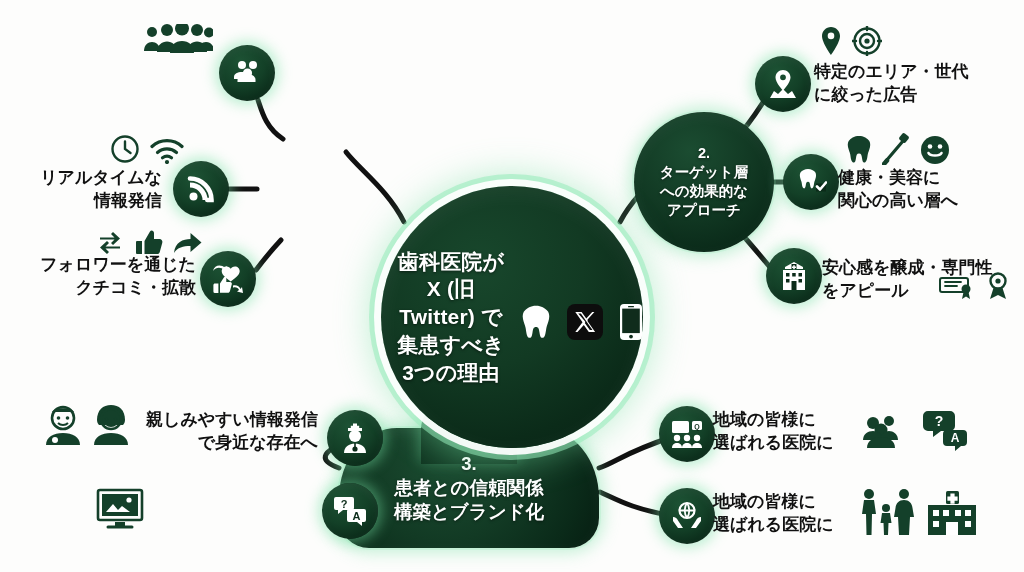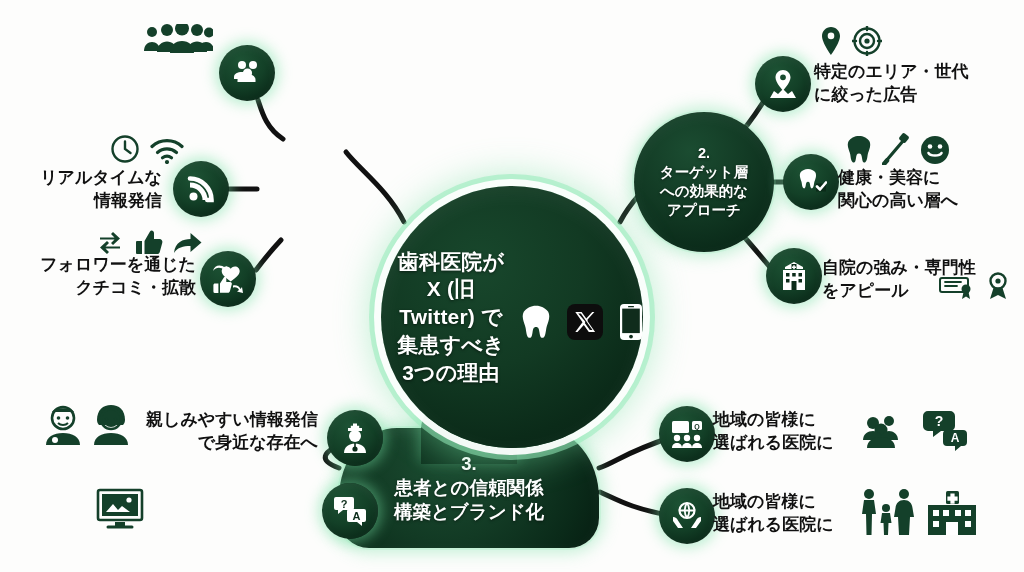--- a/index.html
+++ b/index.html
@@ -333,21 +333,21 @@
       <rect x="13.5" y="3" width="5" height="5" fill="#0b2b19"></rect>
       <path d="M15.2 4.2h1.6v1.2h1.2v1.6h-1.2v1.2h-1.6V7H14V5.4h1.2z" fill="#fff"></path>
       <rect x="8" y="12" width="3.5" height="3.5" fill="#0b2b19"></rect>
       <rect x="14.2" y="12" width="3.5" height="3.5" fill="#0b2b19"></rect>
       <rect x="20.5" y="12" width="3.5" height="3.5" fill="#0b2b19"></rect>
       <rect x="8" y="18" width="3.5" height="3.5" fill="#0b2b19"></rect>
       <rect x="20.5" y="18" width="3.5" height="3.5" fill="#0b2b19"></rect>
       <rect x="13.5" y="20" width="5" height="9" fill="#0b2b19"></rect>
     </svg>
   </div>
-  <div class="caption left" style="left:822px; top:256px; width:200px;">自院の強み・専門性
+  <div class="caption left" style="left:822px; top:256px; width:200px;">安心感を醸成・専門性
 をアピール</div>
   <div class="cluster" style="left:938px; top:272px;">
     <svg width="38" height="26" viewBox="0 0 38 26">
       <rect x="2" y="4" width="28" height="14" rx="2" fill="none" stroke="#14402a" stroke-width="2"></rect>
       <path d="M7 8h16M7 12h12" stroke="#14402a" stroke-width="1.8" stroke-linecap="round"></path>
       <circle cx="28" cy="15" r="4.5" fill="#14402a"></circle>
       <path d="M25.5 18l-1.5 7 4-2.5 4 2.5-1.5-7z" fill="#14402a"></path>
     </svg>
     <svg width="24" height="28" viewBox="0 0 24 28">
       <circle cx="12" cy="9" r="7.5" fill="none" stroke="#14402a" stroke-width="2.4"></circle>

